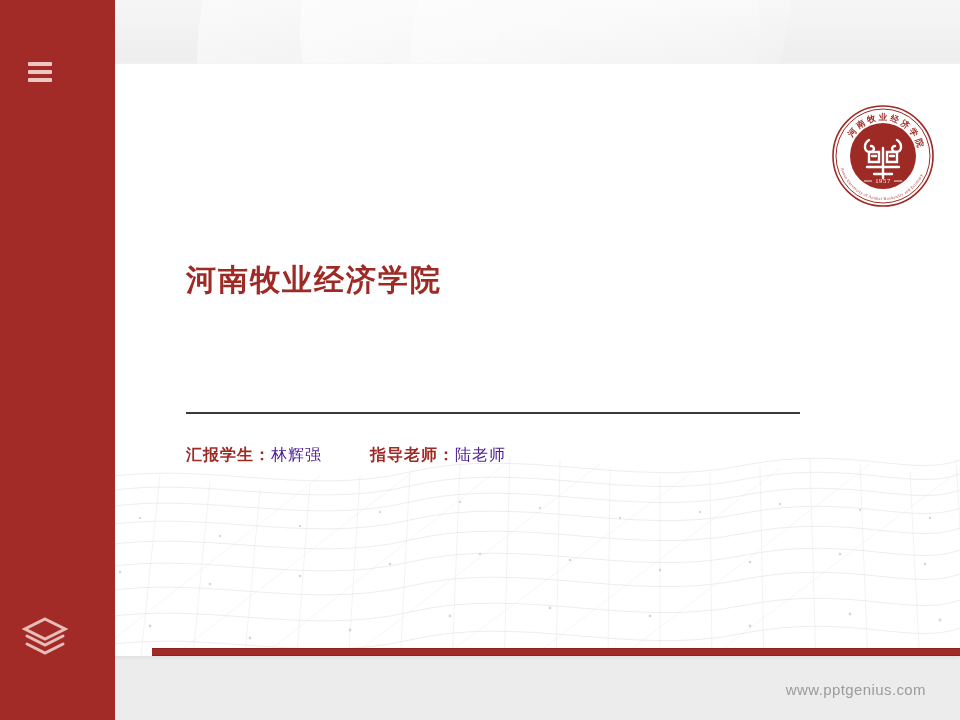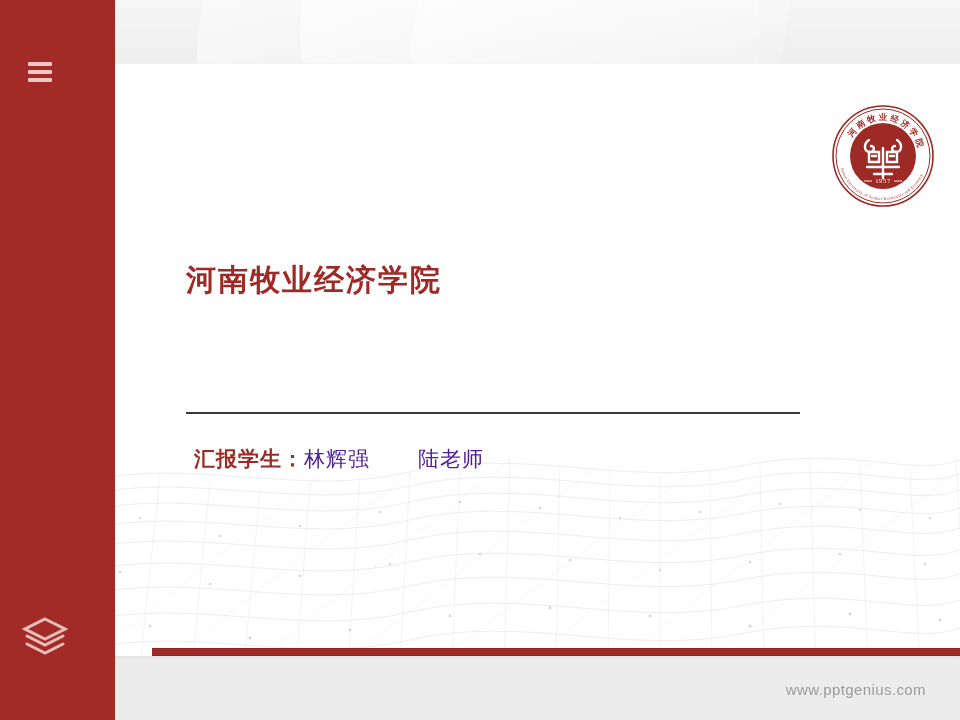--- a/index.html
+++ b/index.html
@@ -135,23 +135,23 @@
   .divider {
     position: absolute;
     left: 106px;
     top: 348px;
     width: 614px;
     height: 0;
     border-top: 2px solid #3a3a3a;
   }
   .presenter-row {
     position: absolute;
-    left: 114px;
+    left: 106px;
     top: 381px;
-    font-size: 21px;
+    font-size: 16px;
     white-space: nowrap;
     display: flex;
     align-items: baseline;
   }
   .presenter-row .lbl {
     color: #9e2a25;
     font-weight: bold;
     letter-spacing: 1px;
   }
   .presenter-row .val {
@@ -333,20 +333,21 @@
 
     <div class="school-name">河南牧业经济学院</div>
 
 
     <div class="divider"></div>
 
     <div class="presenter-row">
       <span class="lbl">汇报学生：</span>
         <span class="val">林辉强</span>
       <span class="gap"></span>
+      <span class="lbl">指导老师：</span>
         <span class="val">陆老师</span>
     </div>
 
     <div class="bottom-rule"></div>
   </div>
 
   <div class="footer-url">www.pptgenius.com</div>
 
 </div>
 

